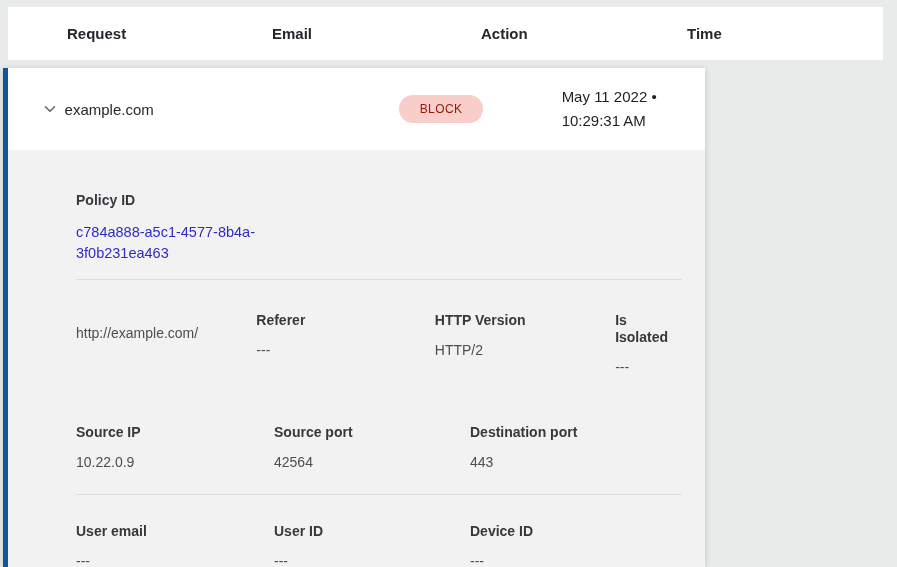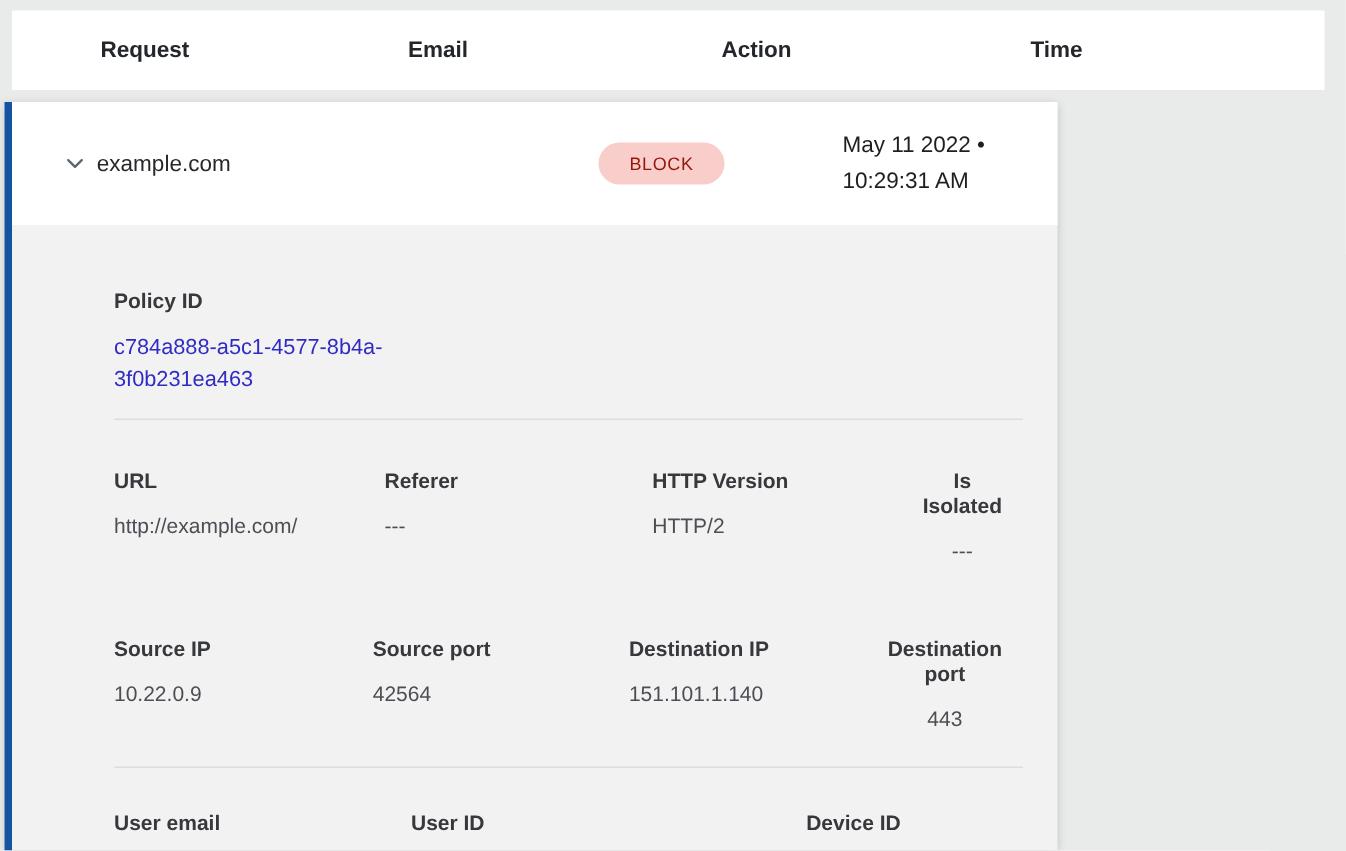--- a/index.html
+++ b/index.html
@@ -72,21 +72,21 @@
   .divider { height:1px; background:#dcdddd; border:none; }
   .divider-1 { margin-top:15px; }
   .divider-2 { margin-top:23px; }
 
   .field-grid { display:flex; }
   .grid-1 { margin-top:32px; }
   .grid-2 { margin-top:48px; }
   .grid-3 { margin-top:28px; }
   .field-cell { width:198px; padding-right:14px; }
   .field-cell:nth-child(2) { width:196px; }
-  .field-cell:last-child { width:auto; flex:1;text-align:center; }
+  .field-cell:last-child { width:auto; flex:1; }
 
   .chevron-svg { display:block; }
 </style>
 </head>
 <body>
 
 <div class="table-header">
   <div class="th-request">Request</div>
   <div class="th-email">Email</div>
   <div class="th-action">Action</div>
@@ -117,21 +117,20 @@
 
     <div class="policy-section">
       <div class="field-label">Policy ID</div>
       <a class="policy-link">c784a888-a5c1-4577-8b4a-3f0b231ea463</a>
     </div>
 
     <hr class="divider divider-1">
 
     <div class="field-grid grid-1">
       <div class="field-cell">
-        <div class="field-label">URL</div>
         <div class="field-value">http://example.com/</div>
       </div>
       <div class="field-cell">
         <div class="field-label">Referer</div>
         <div class="field-value">---</div>
       </div>
       <div class="field-cell">
         <div class="field-label">HTTP Version</div>
         <div class="field-value">HTTP/2</div>
       </div>
@@ -142,24 +141,20 @@
     </div>
 
     <div class="field-grid grid-2">
       <div class="field-cell">
         <div class="field-label">Source IP</div>
         <div class="field-value">10.22.0.9</div>
       </div>
       <div class="field-cell">
         <div class="field-label">Source port</div>
         <div class="field-value">42564</div>
-      </div>
-      <div class="field-cell">
-        <div class="field-label">Destination IP</div>
-        <div class="field-value">151.101.1.140</div>
       </div>
       <div class="field-cell">
         <div class="field-label">Destination port</div>
         <div class="field-value">443</div>
       </div>
     </div>
 
     <hr class="divider divider-2">
 
     <div class="field-grid grid-3">

